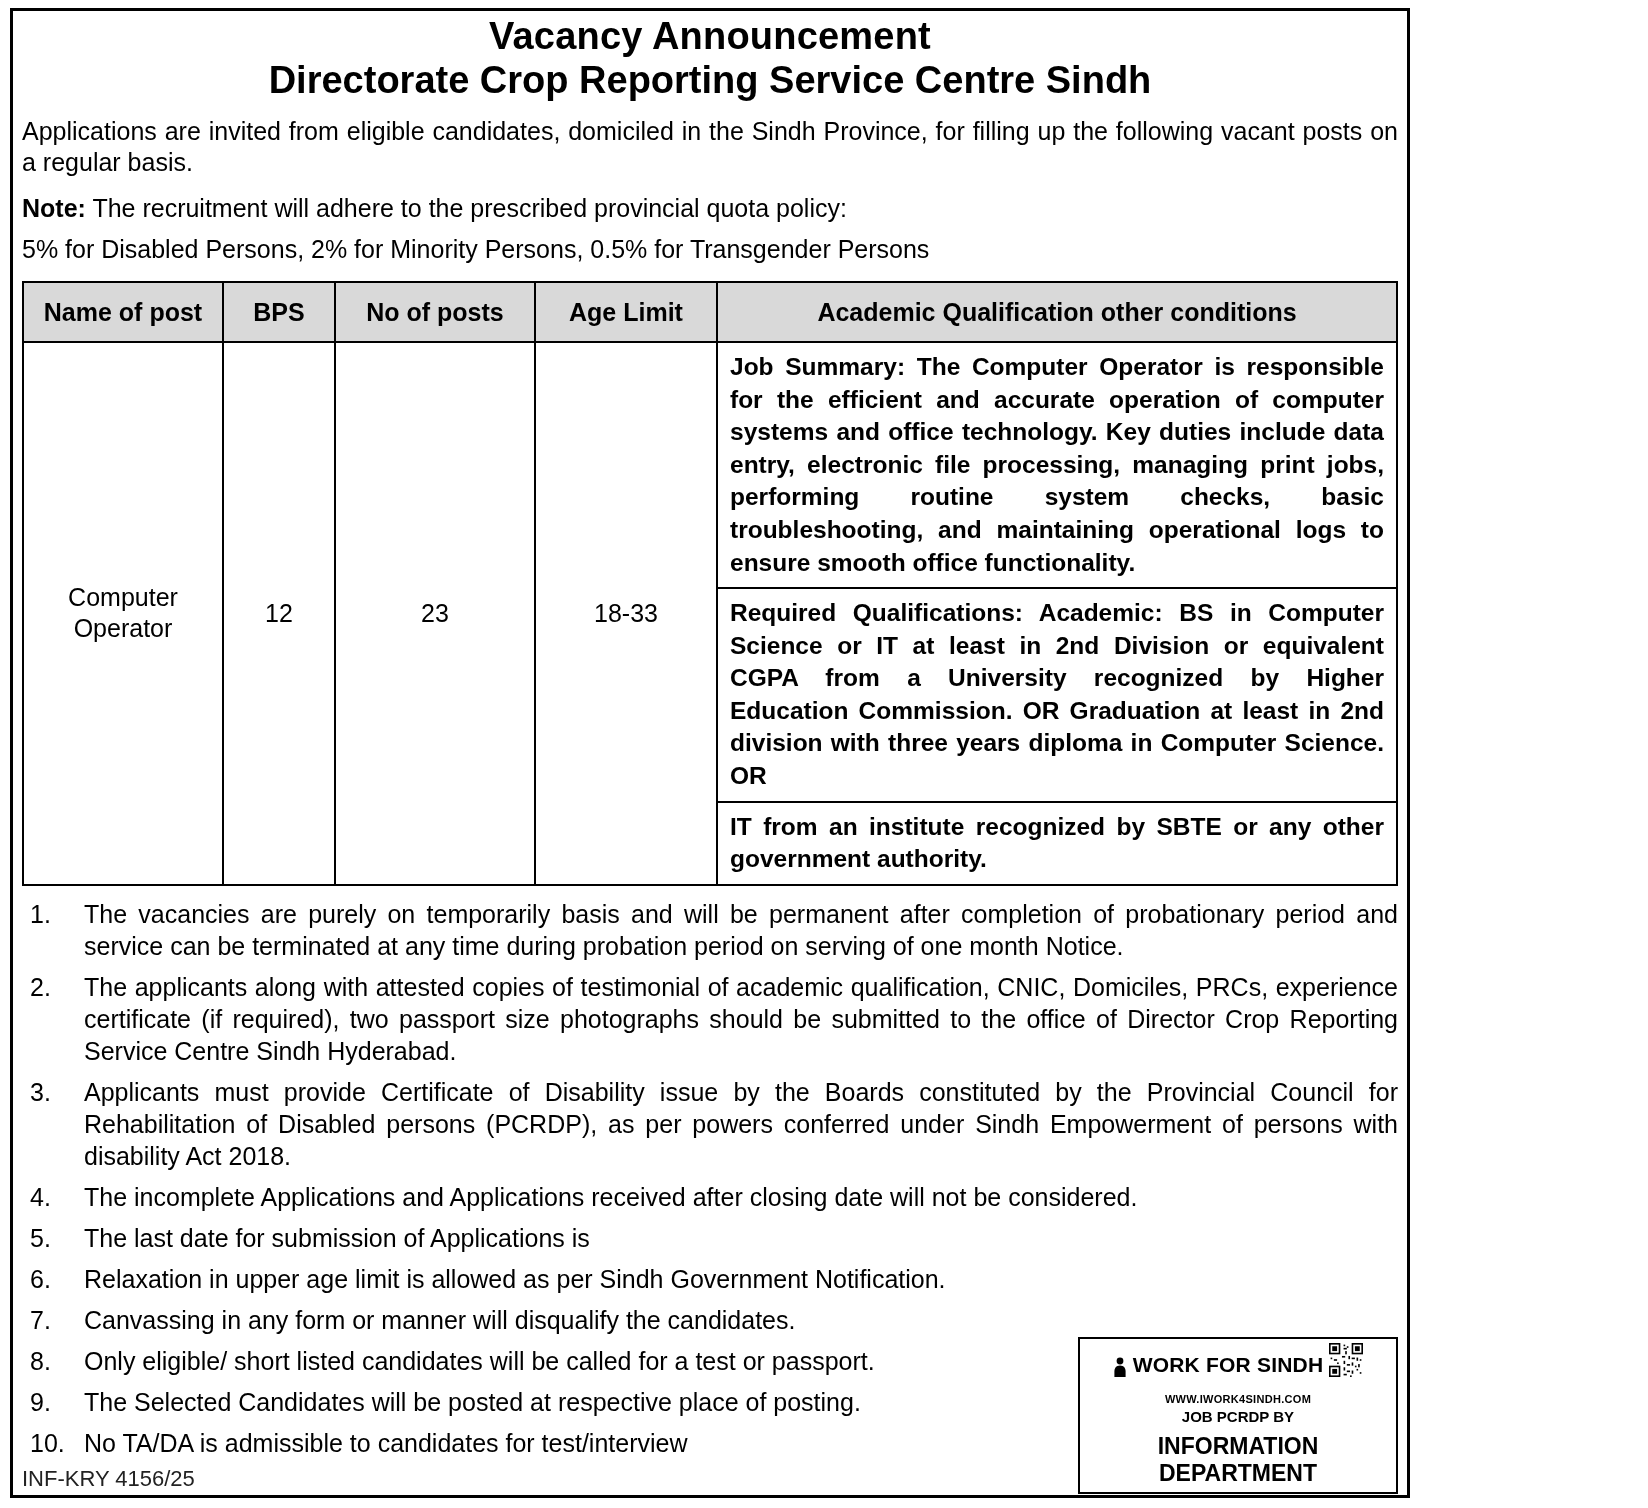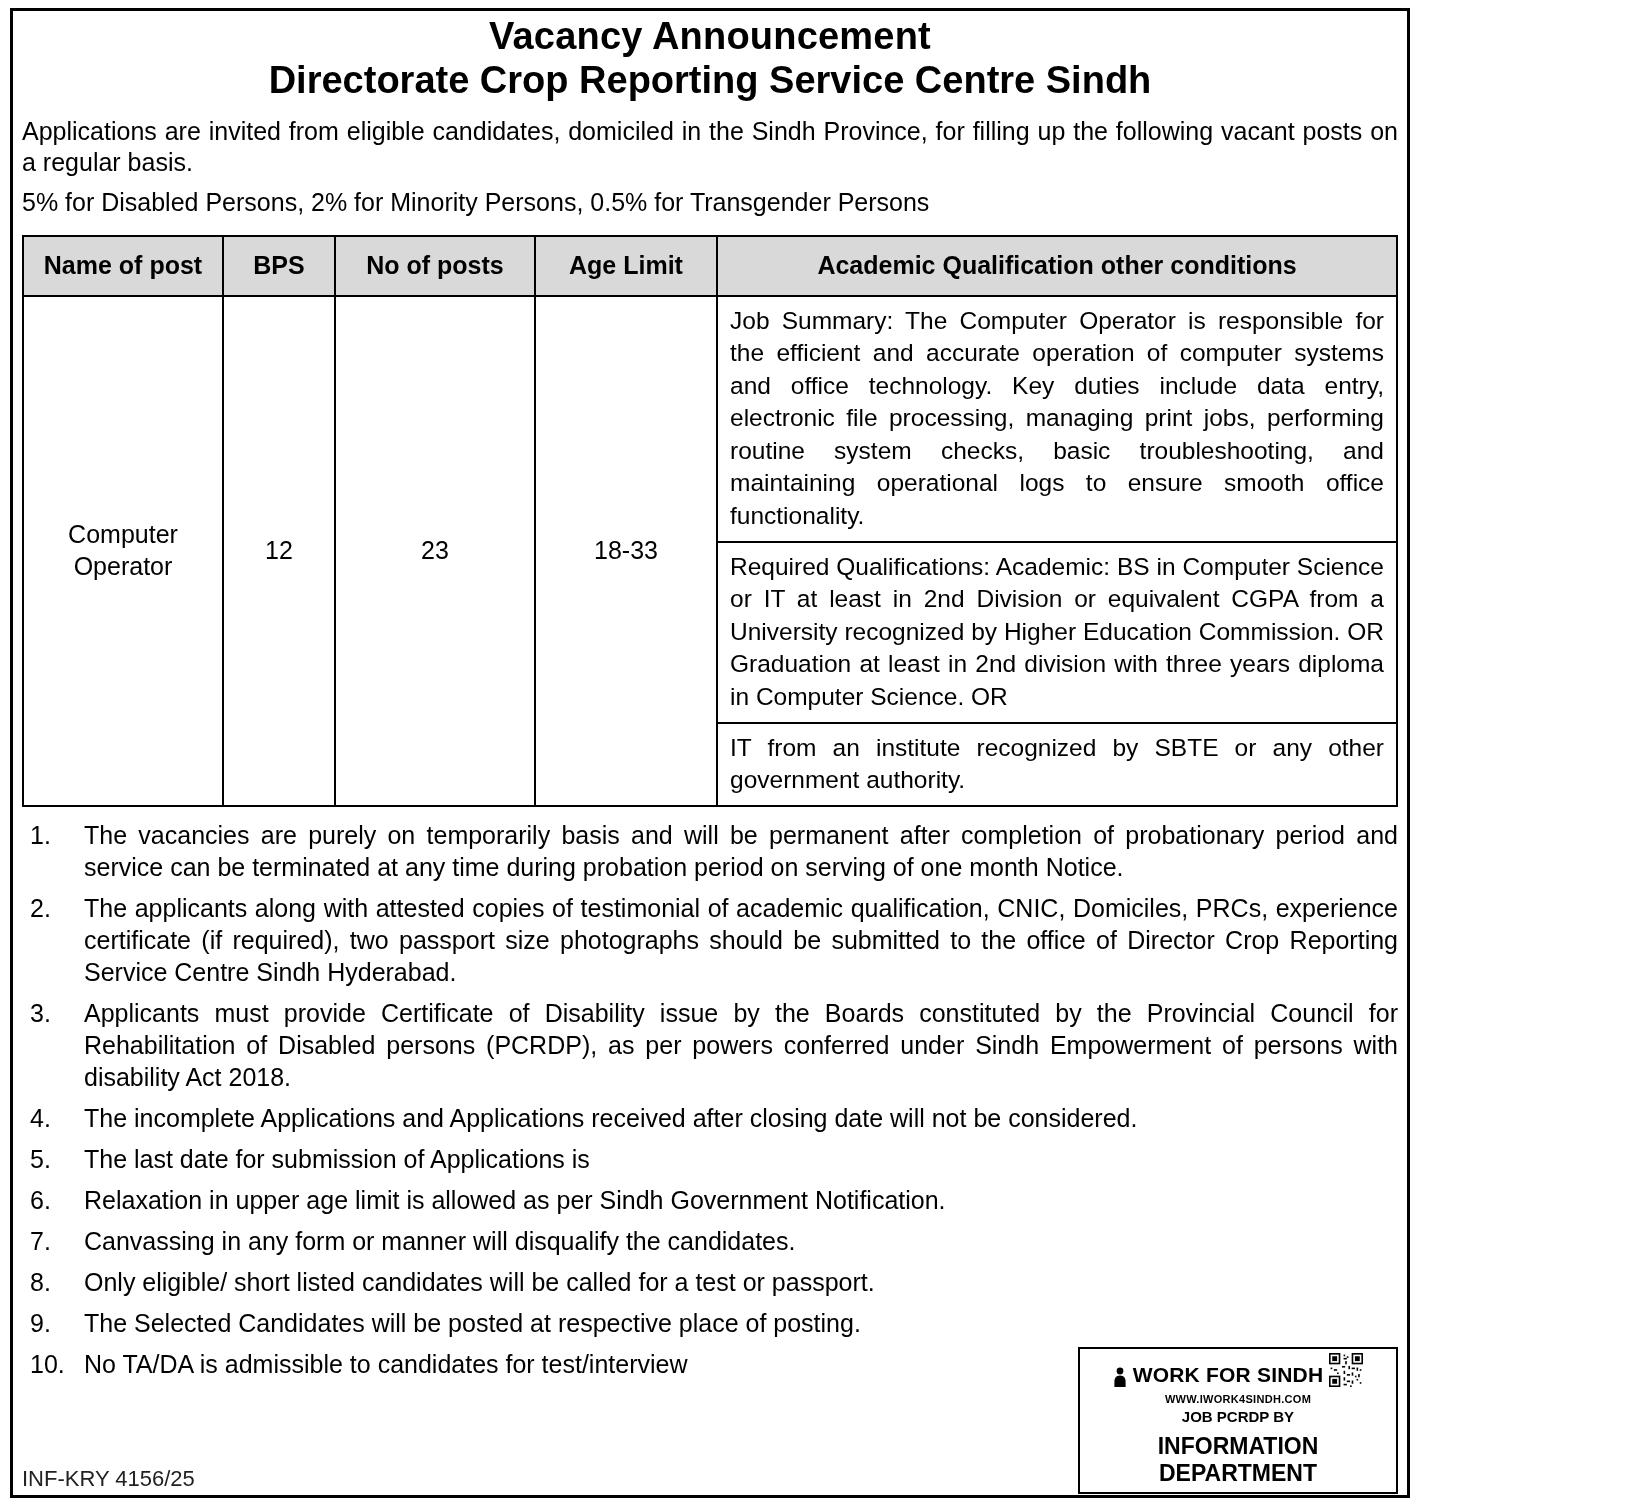--- a/index.html
+++ b/index.html
@@ -93,20 +93,21 @@
     padding: 6px;
   }
   td.center-cell {
     text-align: center;
     font-size: 25px;
     padding: 6px;
   }
   td.qual {
     vertical-align: top;
     padding: 0;
+    font-weight: bold;
   }
   .qual-block {
     font-size: 24.5px;
     line-height: 1.33;
     padding: 8px 12px 8px 12px;
     text-align: justify;
     text-justify: inter-word;
   }
   .qual-block.sep {
     border-top: 2px solid #000;
@@ -167,21 +168,21 @@
   }
   .badge-title {
     font-size: 21px;
     font-weight: bold;
     letter-spacing: 0.2px;
   }
   .badge-url {
     font-size: 11px;
     font-weight: bold;
     letter-spacing: 0.3px;
-    margin-top: 6px;
+    margin-top: 16px;
   }
   .badge-sub {
     font-size: 15px;
     font-weight: bold;
     margin-top: 3px;
   }
   .badge-dept {
     font-size: 23px;
     font-weight: bold;
     margin-top: 8px;
@@ -202,20 +203,23 @@
 
 <div class="page">
   <div class="outer-frame"></div>
   <div class="inner">
 
     <div class="title1">Vacancy Announcement</div>
     <div class="title2">Directorate Crop Reporting Service Centre Sindh</div>
 
     <div class="intro">Applications are invited from eligible candidates, domiciled in the Sindh Province, for filling up the following vacant posts on a regular basis.</div>
 
+    <div class="note-line">
+      <b>Note:</b><span> The recruitment will adhere to the prescribed provincial quota policy:</span>
+    </div>
 
     <div class="quota-line">5% for Disabled Persons, 2% for Minority Persons, 0.5% for Transgender Persons</div>
 
     <table class="vac">
       <colgroup>
         <col style="width:200px">
         <col style="width:112px">
         <col style="width:200px">
         <col style="width:182px">
         <col>

